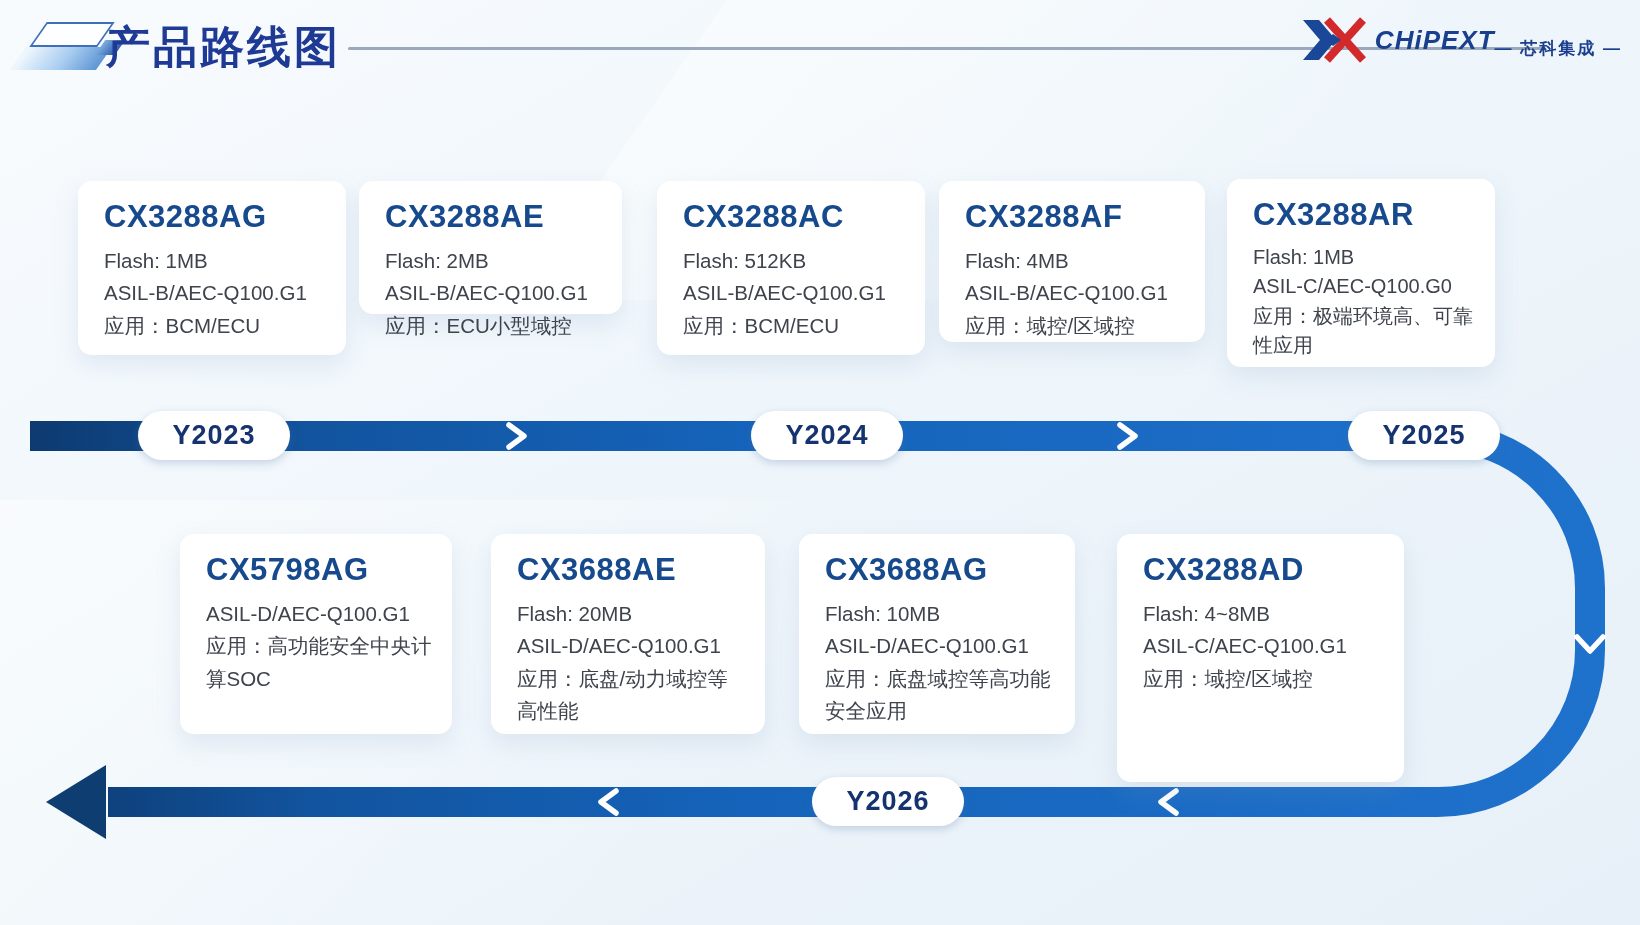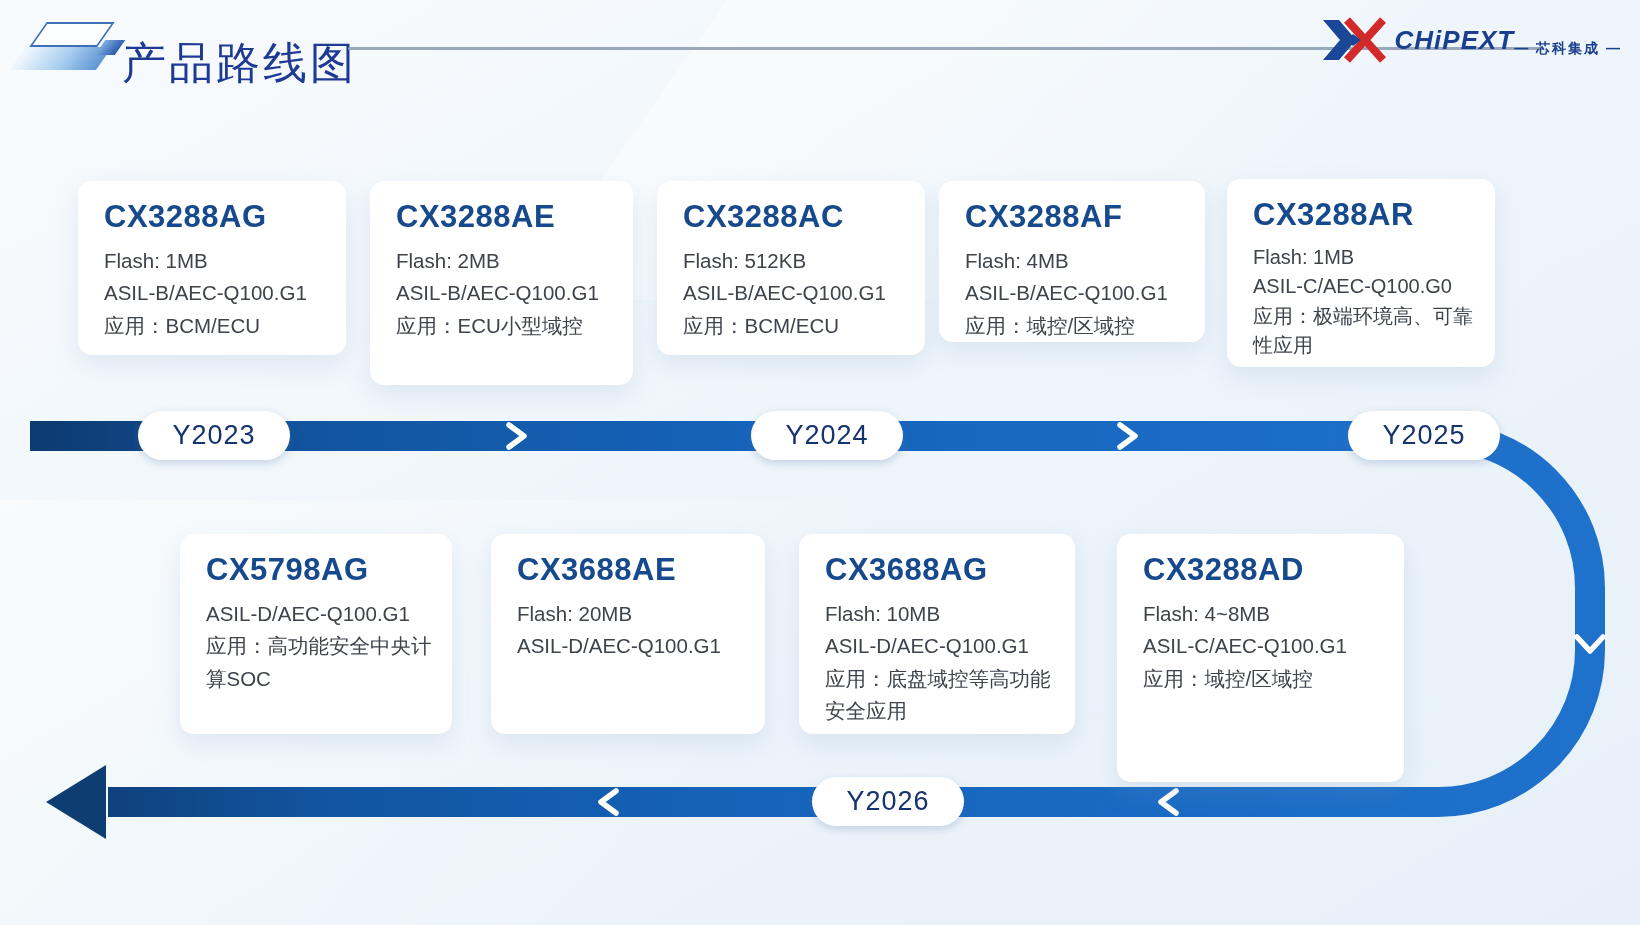--- a/index.html
+++ b/index.html
@@ -14,57 +14,57 @@
   .streak-b{left:650px;top:-80px;width:700px;height:380px;
     background:linear-gradient(100deg,rgba(255,255,255,.45),rgba(213,231,245,0));}
 
   
   .deco{position:absolute;left:12px;top:14px;width:112px;height:62px;}
   .deco span{position:absolute;transform:skewX(-35deg);}
   .deco .d1{left:26px;top:8px;width:64px;height:21px;background:#fdfeff;border:2.5px solid #3f6fb8;}
   .deco .d3{left:88px;top:26px;width:20px;height:15px;background:linear-gradient(100deg,#7fb0e2,#2a59a8);}
   .deco .d2{left:6px;top:33px;width:86px;height:23px;background:linear-gradient(95deg,#eef6fd 5%,#a9cdf0 55%,#5d95d4);}
   .page-title{
-    position:absolute;left:106px;top:18px;margin:16px;
-    font-size:44px;font-weight:normal;color:#1e3a94;letter-spacing:3px;
+    position:absolute;left:106px;top:18px;margin:0;
+    font-size:44px;font-weight:bold;color:#1e3a94;letter-spacing:3px;
   }
   .rule{position:absolute;left:348px;top:47px;width:1196px;height:3px;background:#9aa8bb;border-radius:2px;}
 
   .logo{position:absolute;right:18px;top:12px;display:flex;align-items:center;gap:6px;}
   .logo .mark{width:72px;height:56px;}
   .logo .txt{display:flex;flex-direction:row;align-items:center;line-height:1;}
   .logo .brand{font-size:26px;font-weight:bold;font-style:italic;color:#1b3f8f;letter-spacing:1px;}
-  .logo .brand-cn{font-size:14px;font-weight:bold;color:#1b3f8f;margin-top:16px;letter-spacing:2px;}
+  .logo .brand-cn{font-size:17px;font-weight:bold;color:#1b3f8f;margin-top:16px;letter-spacing:2px;}
 
   
   .card{
     position:absolute;background:#ffffff;border-radius:14px;
     box-shadow:0 10px 24px rgba(126,156,196,.18);
     padding:18px 20px 14px 26px;box-sizing:border-box;
   }
   .card h3{margin:0 0 10px 0;font-size:31px;font-weight:bold;color:#17498d;letter-spacing:.5px;}
   .card .ln{font-size:20.5px;color:#3e434c;line-height:1.58;}
   .card.tight .ln{font-size:20px;line-height:1.47;}
 
   #c1{left:78px;top:181px;width:268px;height:174px;}
-  #c2{left:370px;top:181px;width:263px;height:204px;}
+  #c2{left:359px;top:181px;width:263px;height:133px;}
   #c3{left:657px;top:181px;width:268px;height:174px;}
   #c4{left:939px;top:181px;width:266px;height:161px;}
   #c5{left:1227px;top:179px;width:268px;height:188px;}
   #c6{left:180px;top:534px;width:272px;height:200px;}
   #c7{left:491px;top:534px;width:274px;height:200px;}
   #c8{left:799px;top:534px;width:276px;height:200px;}
   #c9{left:1117px;top:534px;width:287px;height:248px;}
 
   
   .timeline-svg{position:absolute;left:0;top:0;pointer-events:none;}
   .year-pill{
     position:absolute;width:152px;height:49px;background:#ffffff;border-radius:26px;
     display:flex;align-items:center;justify-content:center;
-    font-size:27px;font-weight:normal;color:#15336e;letter-spacing:1px;
+    font-size:27px;font-weight:bold;color:#15336e;letter-spacing:1px;
     box-shadow:0 3px 9px rgba(80,115,165,.28);z-index:5;
   }
   #py2023{left:138px;top:411px;}
   #py2024{left:751px;top:411px;}
   #py2025{left:1348px;top:411px;}
   #py2026{left:812px;top:777px;}
 </style>
 </head>
 <body>
 
@@ -156,20 +156,21 @@
 
   <div class="card" id="c6">
     <h3>CX5798AG</h3>
     <div class="ln">ASIL-D/AEC-Q100.G1</div>
     <div class="ln">应用：高功能安全中央计算SOC</div>
   </div>
   <div class="card" id="c7">
     <h3>CX3688AE</h3>
     <div class="ln">Flash: 20MB</div>
     <div class="ln">ASIL-D/AEC-Q100.G1</div>
+    <div class="ln">应用：底盘/动力域控等高性能</div>
   </div>
   <div class="card" id="c8">
     <h3>CX3688AG</h3>
     <div class="ln">Flash: 10MB</div>
     <div class="ln">ASIL-D/AEC-Q100.G1</div>
     <div class="ln">应用：底盘域控等高功能安全应用</div>
   </div>
   <div class="card" id="c9">
     <h3>CX3288AD</h3>
     <div class="ln">Flash: 4~8MB</div>

